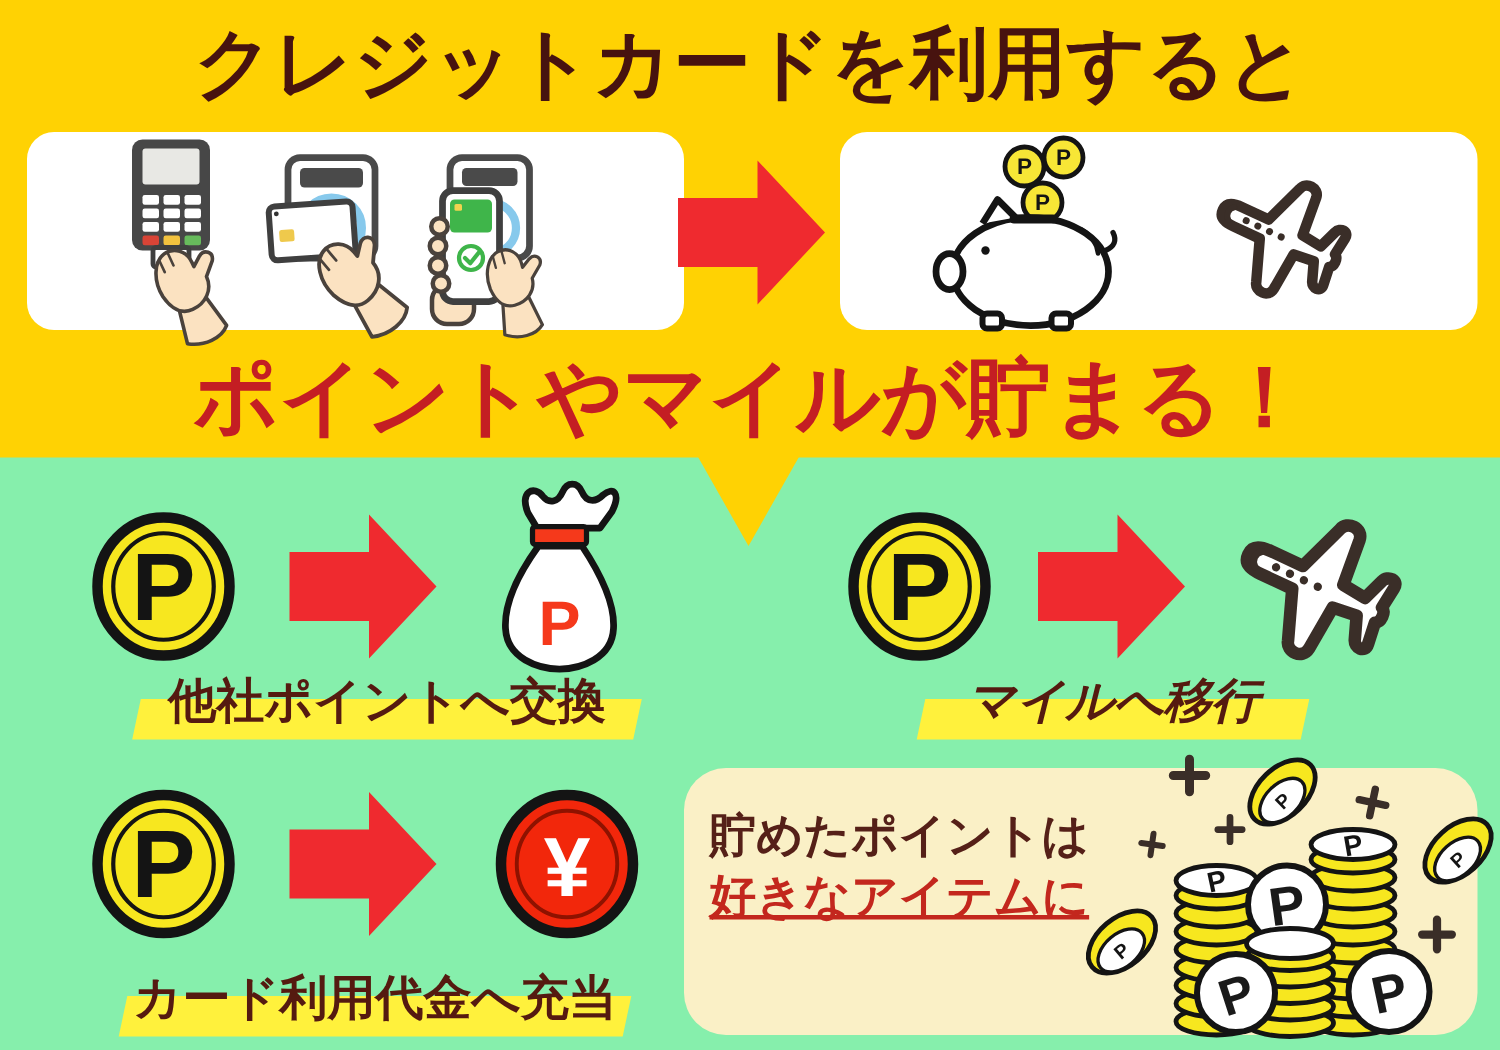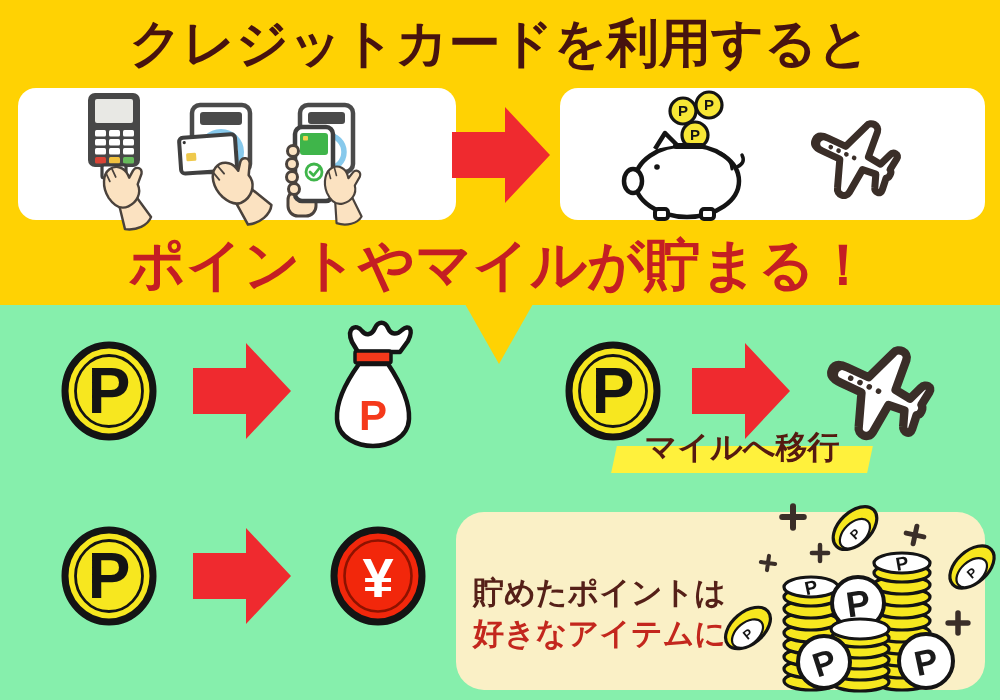--- a/index.html
+++ b/index.html
@@ -12,25 +12,25 @@
   .title{position:absolute;left:0;top:8px;width:1000px;text-align:center;
          font-size:52px;font-weight:900;color:#47130F;letter-spacing:0px;line-height:70px;}
   .subtitle{position:absolute;left:0;top:230px;width:1000px;text-align:center;
          font-size:56px;font-weight:900;color:#C41E23;line-height:70px;}
   .caption{position:absolute;height:44px;display:flex;align-items:center;justify-content:center;
            font-size:32px;font-weight:900;color:#551A10;white-space:nowrap;}
   .caption .hl{position:absolute;left:-4px;right:-4px;bottom:-3px;height:27px;background:#FFF13C;
                transform:skewX(-12deg);}
   .caption .txt{position:relative;}
   .cap1{left:95px;top:446px;width:326px;}
-  .cap2{left:618px;top:426px;width:248px;}
+  .cap2{left:618px;top:446px;width:248px;font-style:italic;}
   .cap3{left:86px;top:644px;width:328px;}
   .promo{position:absolute;left:456px;top:512px;width:529px;height:178px;background:#FAF0C6;border-radius:28px;}
-  .promo .ptext{position:absolute;left:17px;top:24px;font-size:31px;font-weight:900;line-height:41px;color:#552018;margin-top:36px;}
-  .promo .ptext .red{color:#C3271D;}
+  .promo .ptext{position:absolute;left:17px;top:24px;font-size:31px;font-weight:900;line-height:41px;color:#552018;}
+  .promo .ptext .red{color:#C3271D;text-decoration:underline;}
   .gfx{position:absolute;left:0;top:0;pointer-events:none;}
 </style>
 </head>
 <body>
 
 <div class="canvas">
 
   <div class="band"></div>
 
   <div class="whitebox box-left"></div>
@@ -39,23 +39,31 @@
   <div class="title">クレジットカードを利用すると</div>
   <div class="subtitle">ポイントやマイルが貯まる！</div>
 
   <div class="promo">
     <div class="ptext">
       <span>貯めたポイントは</span><br>
       <span class="red">好きなアイテムに</span><br>
     </div>
   </div>
 
+  <div class="caption cap1">
+    <span class="hl"></span>
+    <span class="txt">他社ポイントへ交換</span>
+  </div>
   <div class="caption cap2">
     <span class="hl"></span>
     <span class="txt">マイルへ移行</span>
+  </div>
+  <div class="caption cap3">
+    <span class="hl"></span>
+    <span class="txt">カード利用代金へ充当</span>
   </div>
 
   <svg class="gfx" width="1000" height="700" viewBox="0 0 1000 700" font-family="Liberation Sans, DejaVu Sans, sans-serif">
     <defs>
       <g id="pcoin">
         <ellipse rx="44" ry="46" fill="#F7E71F" stroke="#141414" stroke-width="7"></ellipse>
         <ellipse rx="33.5" ry="35.5" fill="none" stroke="#141414" stroke-width="2.8"></ellipse>
         <text y="22" text-anchor="middle" font-size="64" font-weight="900" fill="#141414">P</text>
       </g>
       <g id="arrow">

